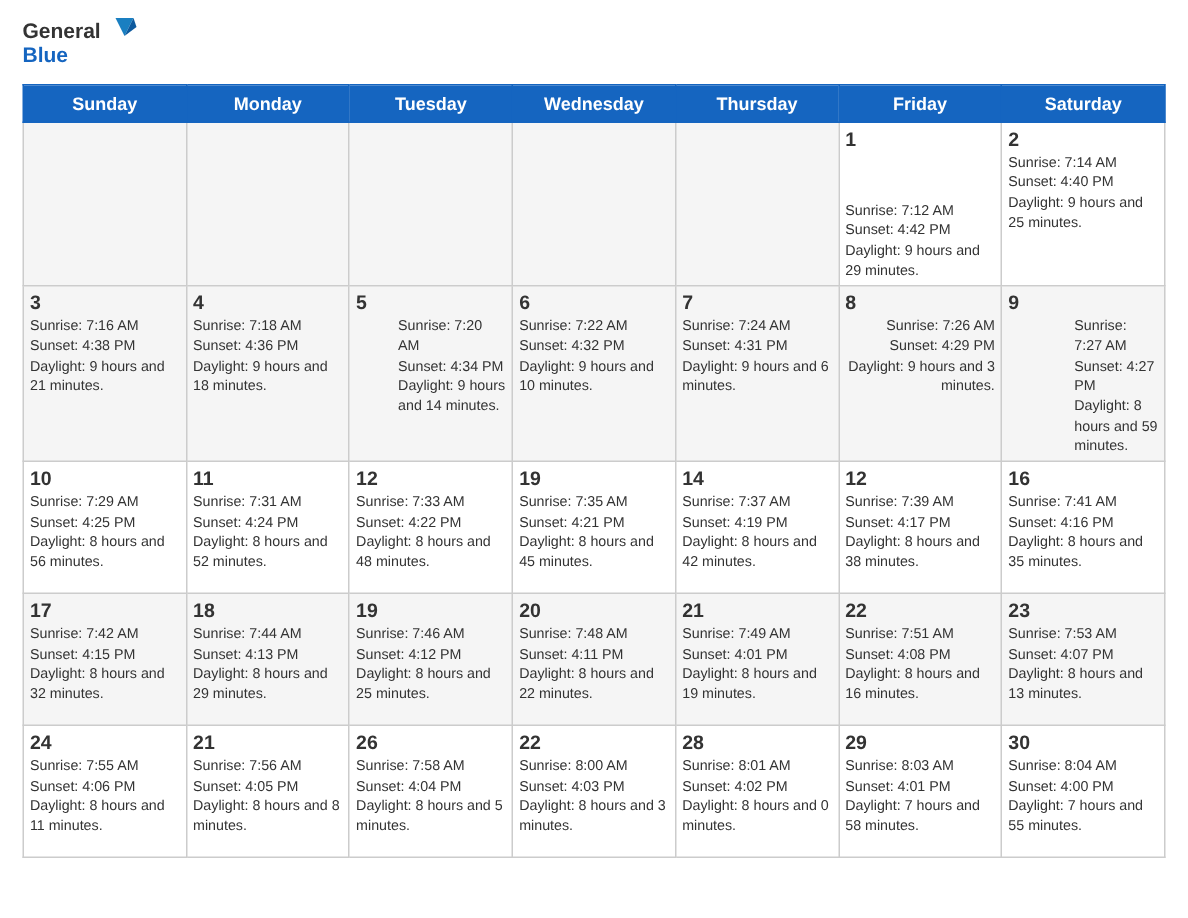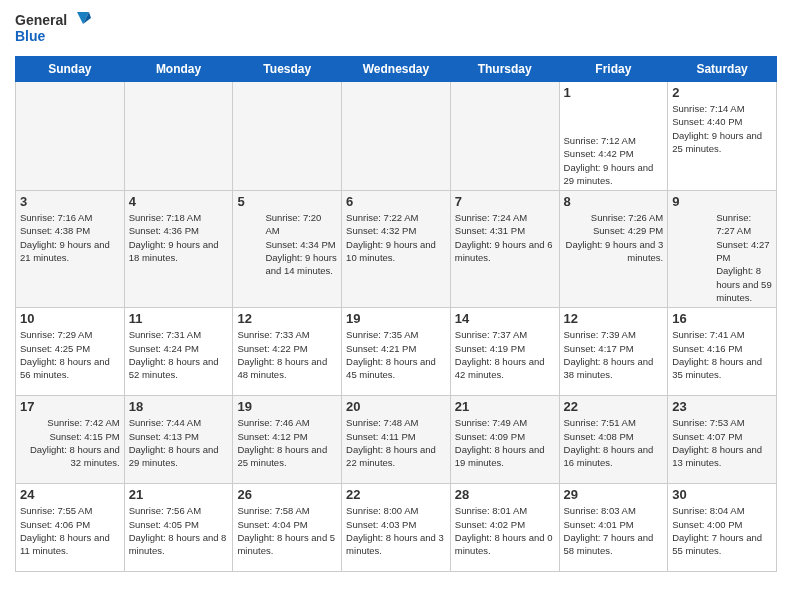--- a/index.html
+++ b/index.html
@@ -218,21 +218,21 @@
           <td>
             <span class="day-num">16</span>
             <div class="day-info" style="white-space: pre-line;">Sunrise: 7:41 AM
 Sunset: 4:16 PM
 Daylight: 8 hours and 35 minutes.</div>
           </td>
         </tr>
         <tr>
           <td>
             <span class="day-num">17</span>
-            <div class="day-info" style="white-space: pre-line; text-align: right;">Sunrise: 7:42 AM
+            <div class="day-info" style="white-space: pre-line;">Sunrise: 7:42 AM
 Sunset: 4:15 PM
 Daylight: 8 hours and 32 minutes.</div>
           </td>
           <td>
             <span class="day-num">18</span>
             <div class="day-info" style="white-space: pre-line;">Sunrise: 7:44 AM
 Sunset: 4:13 PM
 Daylight: 8 hours and 29 minutes.</div>
           </td>
           <td>
@@ -243,21 +243,21 @@
           </td>
           <td>
             <span class="day-num">20</span>
             <div class="day-info" style="white-space: pre-line;">Sunrise: 7:48 AM
 Sunset: 4:11 PM
 Daylight: 8 hours and 22 minutes.</div>
           </td>
           <td>
             <span class="day-num">21</span>
             <div class="day-info" style="white-space: pre-line;">Sunrise: 7:49 AM
-Sunset: 4:09 PM
+Sunset: 4:01 PM
 Daylight: 8 hours and 19 minutes.</div>
           </td>
           <td>
             <span class="day-num">22</span>
             <div class="day-info" style="white-space: pre-line;">Sunrise: 7:51 AM
 Sunset: 4:08 PM
 Daylight: 8 hours and 16 minutes.</div>
           </td>
           <td>
             <span class="day-num">23</span>

